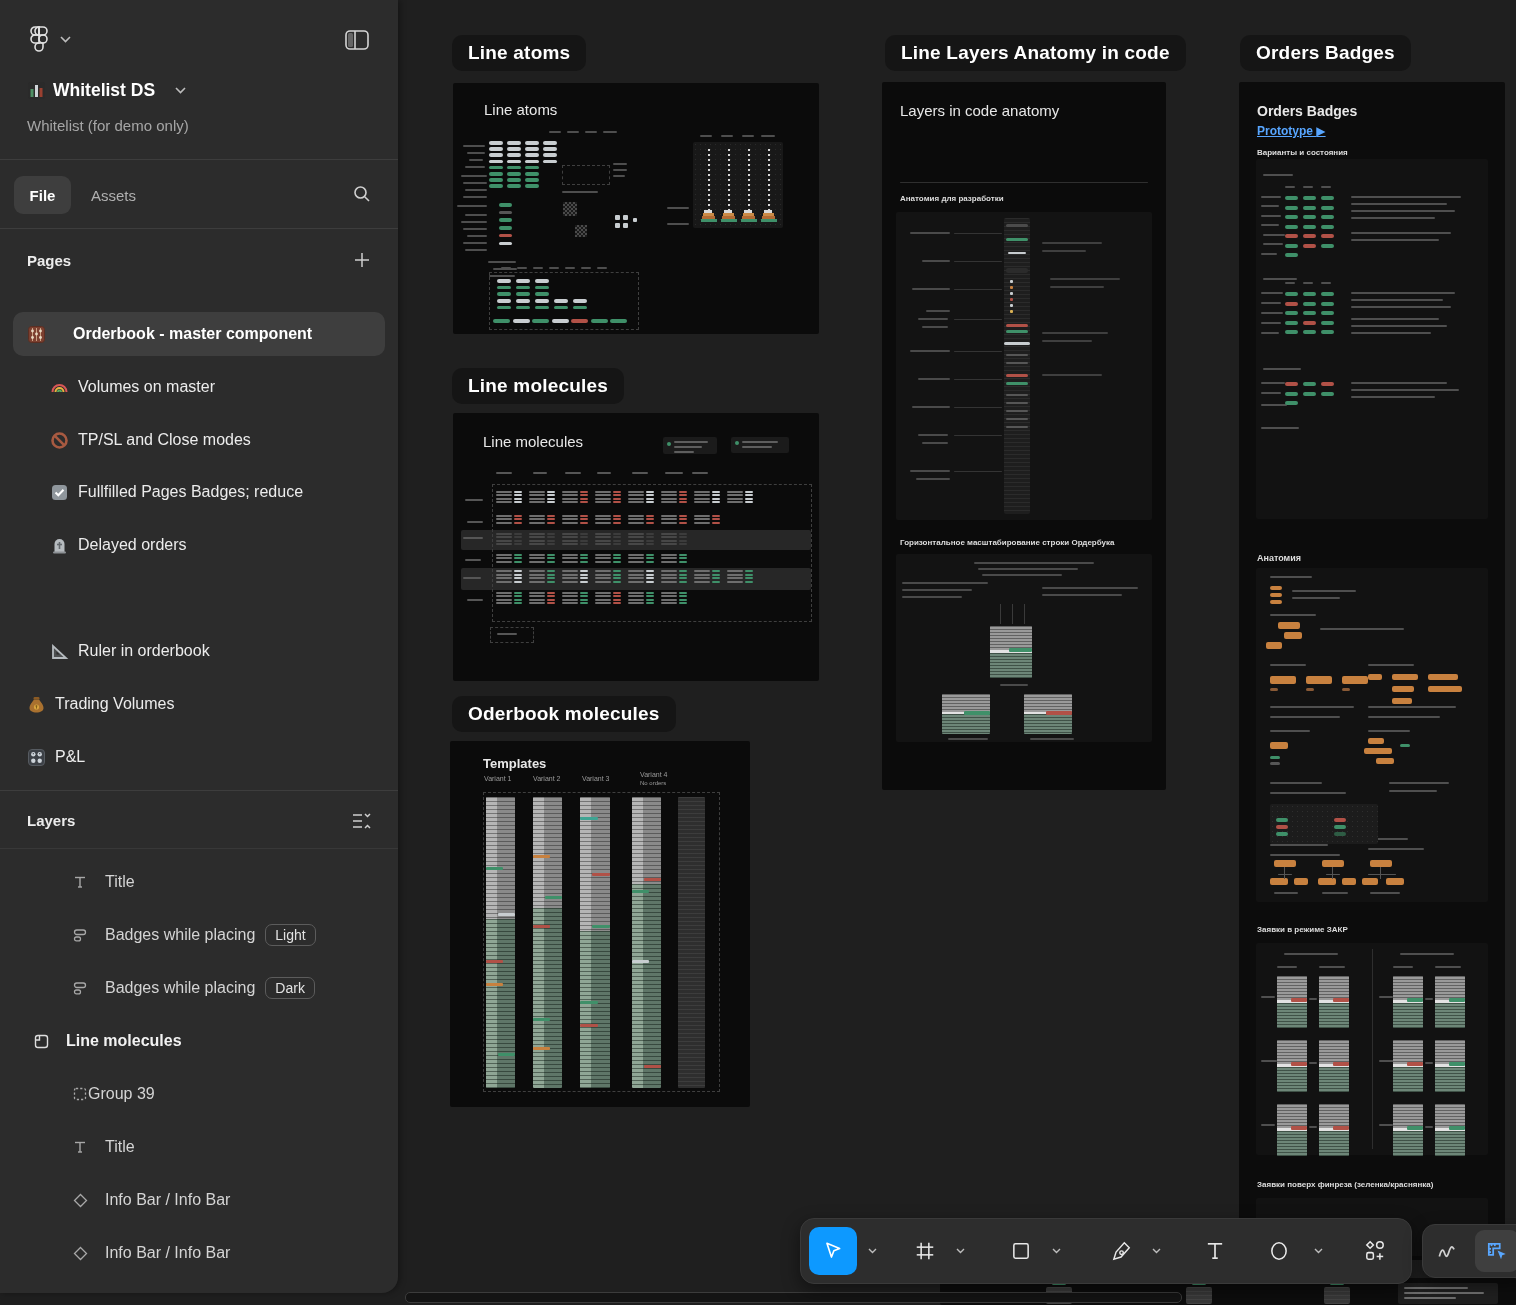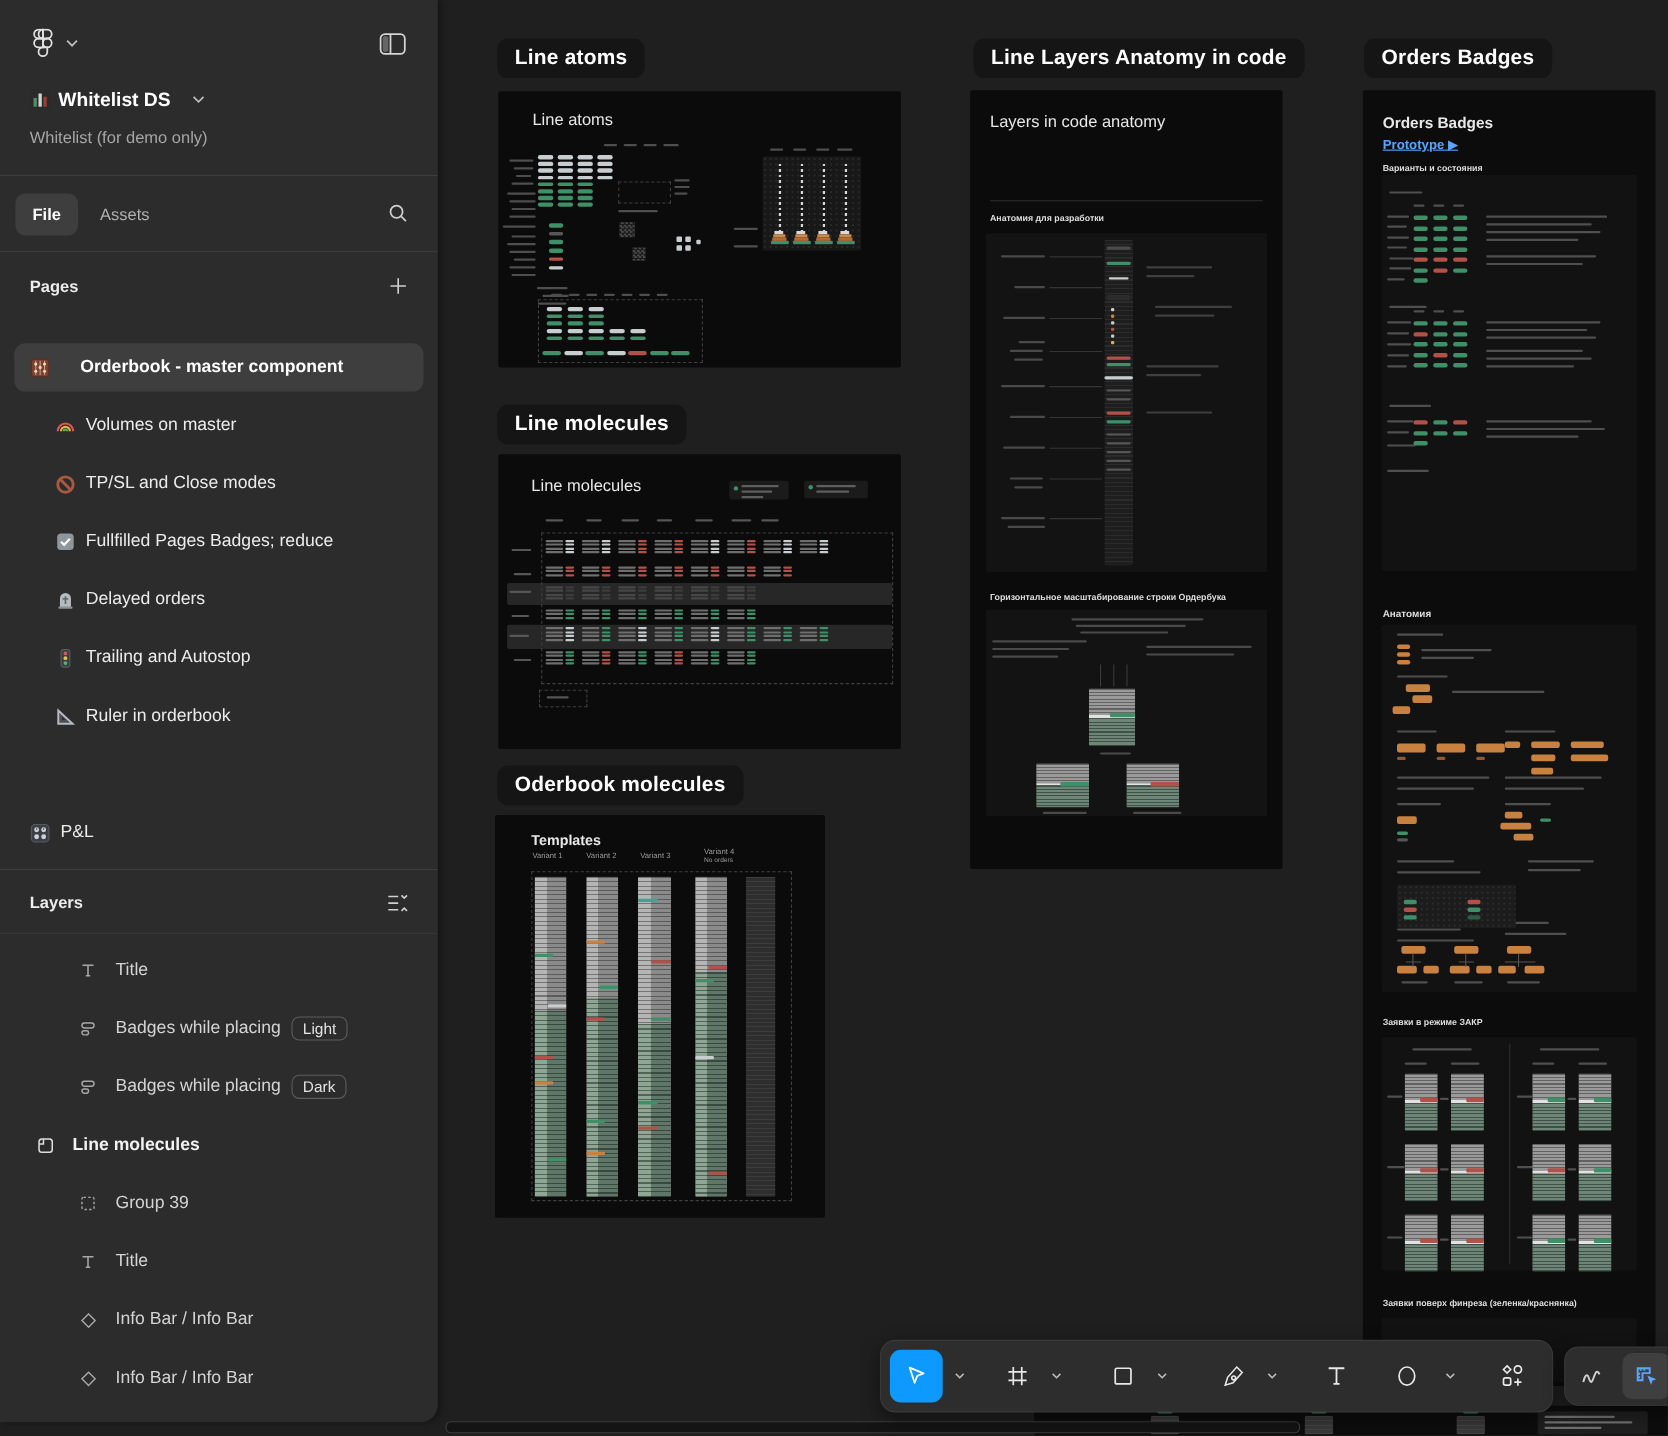--- a/index.html
+++ b/index.html
@@ -1156,42 +1156,42 @@
       <svg width="19" height="19" viewBox="0 0 19 19">
           <path d="M4.5 16V8a5 5 0 0 1 10 0v8z" fill="#b6bbbf"></path>
           <line x1="9.5" y1="6" x2="9.5" y2="13" stroke="#63686d" stroke-width="1.6"></line>
           <line x1="7" y1="8.5" x2="12" y2="8.5" stroke="#63686d" stroke-width="1.6"></line>
           <rect x="3" y="15.4" width="13" height="2" rx="1" fill="#8d9296"></rect>
         </svg>
     </span>
     <span class="ptxt" style="margin-left:9px">Delayed orders</span>
   </div>
 
-  <div class="srow" style="top:576px">
-    <span class="icx" style="margin-left:50px">
-      <svg width="19" height="19" viewBox="0 0 19 19">
-          <rect x="5.5" y="1.5" width="8" height="16" rx="2.5" fill="#3a3f44" stroke="#585d62"></rect>
-          <circle cx="9.5" cy="5" r="1.7" fill="#d95555"></circle>
-          <circle cx="9.5" cy="9.4" r="1.7" fill="#e8c13f"></circle>
-          <circle cx="9.5" cy="13.8" r="1.7" fill="#59b36b"></circle>
-        </svg>
-    </span>
-    <span class="ptxt" style="margin-left:9px">Trailing and Autostop</span>
-  </div>
 
   <div class="srow" style="top:629px">
     <span class="icx" style="margin-left:50px">
       <svg width="19" height="19" viewBox="0 0 19 19" fill="none">
           <path d="M3 16L3 4l13 12z" stroke="#b6bbbf" stroke-width="1.8" fill="#8d9296" fill-opacity=".35"></path>
           <path d="M6.5 12.5v-3l3.2 3z" fill="#2c2c2c"></path>
         </svg>
     </span>
     <span class="ptxt" style="margin-left:9px">Ruler in orderbook</span>
   </div>
 
+  <div class="srow" style="top:682px">
+    <span class="icx" style="margin-left:27px">
+      <svg width="19" height="19" viewBox="0 0 19 19">
+          <path d="M7 4.5h5l1.8 2.5c1.6 2 2.7 3.8 2.7 6 0 2.8-3 4.5-7 4.5s-7-1.7-7-4.5c0-2.2 1.1-4 2.7-6z" fill="#a9712f"></path>
+          <rect x="6.5" y="2" width="6" height="2.6" rx="1.2" fill="#8a5a24"></rect>
+          <circle cx="9.5" cy="12" r="2.6" fill="#d9a43f"></circle>
+          <path d="M9.5 10.4v3.2M8.4 11h2" stroke="#7c5a14" stroke-width=".9" fill="none"></path>
+        </svg>
+    </span>
+    <span class="ptxt" style="margin-left:9px">Trading Volumes</span>
+  </div>
 
   <div class="srow" style="top:735px">
     <span class="icx" style="margin-left:27px">
       <svg width="19" height="19" viewBox="0 0 19 19">
           <rect x="1.5" y="1.5" width="16" height="16" rx="3.5" fill="#3c4046" stroke="#565b61"></rect>
           <circle cx="6.3" cy="6.3" r="2.2" fill="#cdd3d9"></circle>
           <circle cx="12.7" cy="6.3" r="2.2" fill="#cdd3d9"></circle>
           <circle cx="6.3" cy="12.7" r="2.2" fill="#cdd3d9"></circle>
           <circle cx="12.7" cy="12.7" r="2.2" fill="#cdd3d9"></circle>
           <line x1="6.3" y1="5" x2="6.3" y2="6.3" stroke="#3c4046"></line>
@@ -1258,21 +1258,21 @@
     </span>
     <span class="ltxt semib" style="margin-left:16px;color:#f2f2f2">Line molecules</span>
   </div>
 
   <div class="srow" style="top:1072px">
     <span class="icx" style="margin-left:72px">
       <svg width="16" height="16" viewBox="0 0 16 16" fill="none" stroke="#a8a8a8" stroke-width="1.3" stroke-dasharray="2.2 2">
           <rect x="2.5" y="2.5" width="11" height="11" rx="1.5"></rect>
         </svg>
     </span>
-    <span class="ltxt" style="margin-left:17px">Group 39</span>
+    <span class="ltxt" style="">Group 39</span>
   </div>
 
   <div class="srow" style="top:1125px">
     <span class="icx" style="margin-left:72px">
       <svg width="16" height="16" viewBox="0 0 16 16" fill="none" stroke="#a8a8a8" stroke-width="1.4">
           <line x1="3" y1="3.5" x2="13" y2="3.5"></line>
           <line x1="8" y1="3.5" x2="8" y2="13"></line>
           <line x1="6" y1="13" x2="10" y2="13"></line>
         </svg>
     </span>

